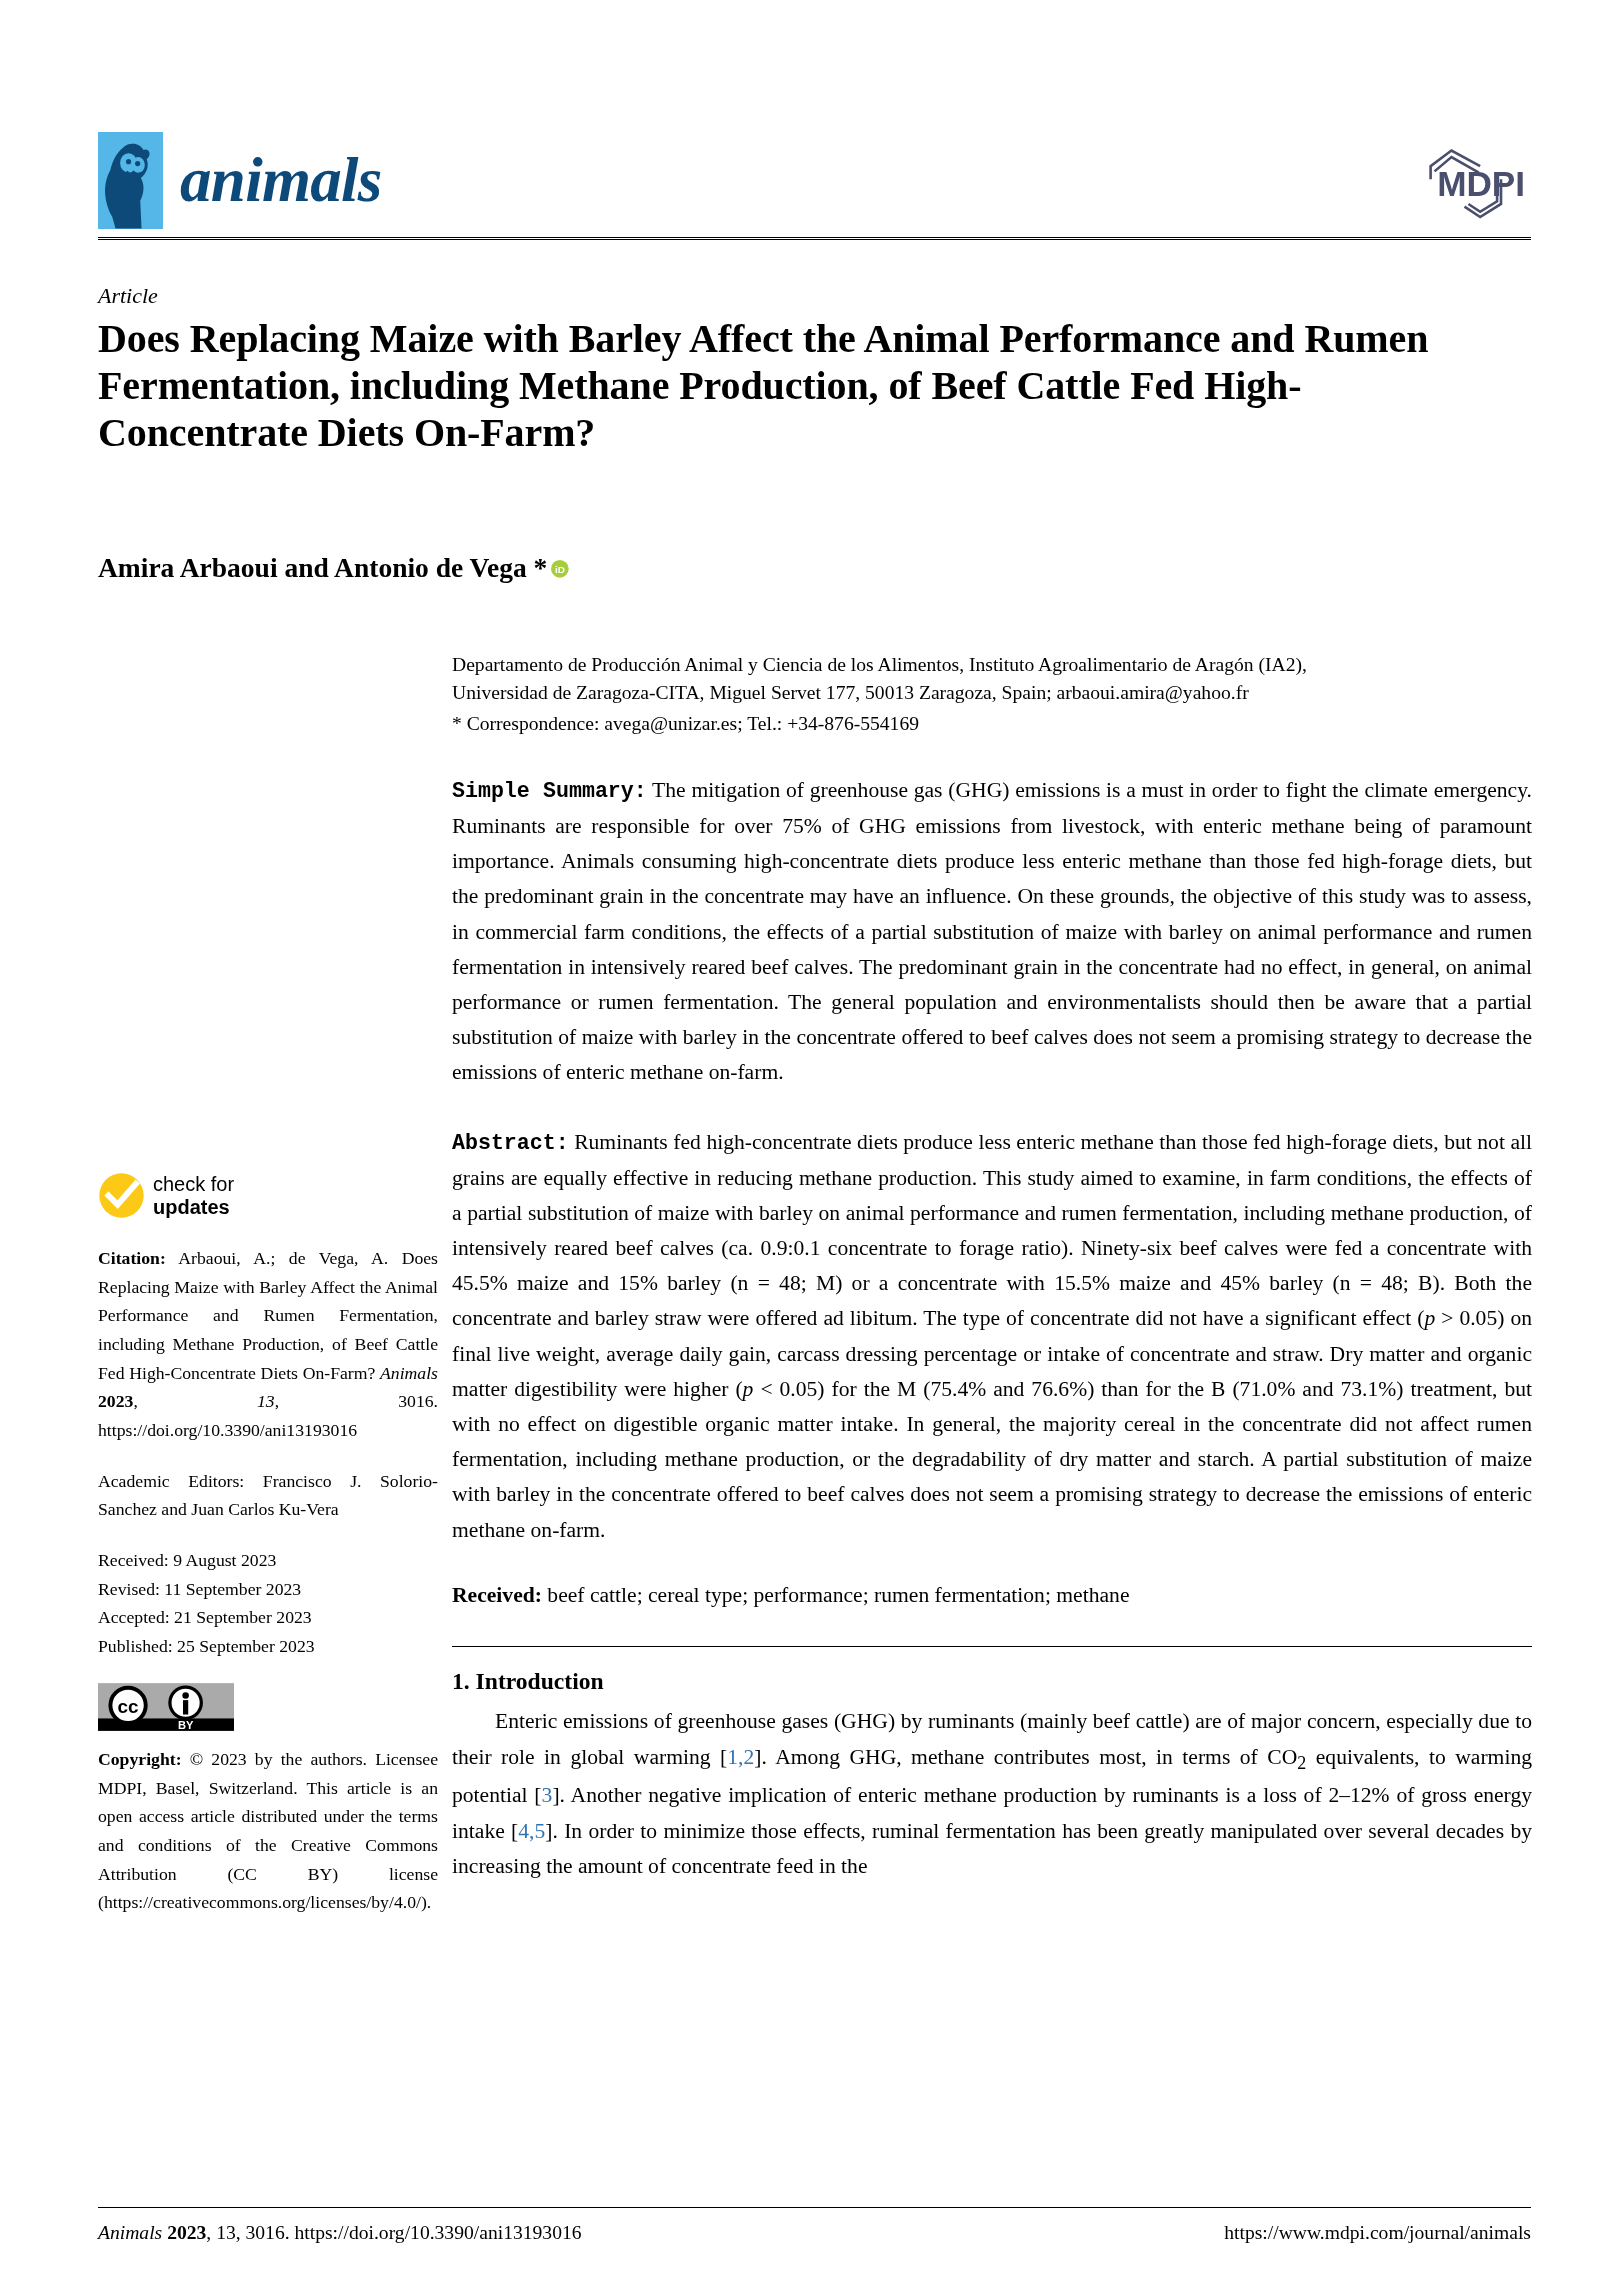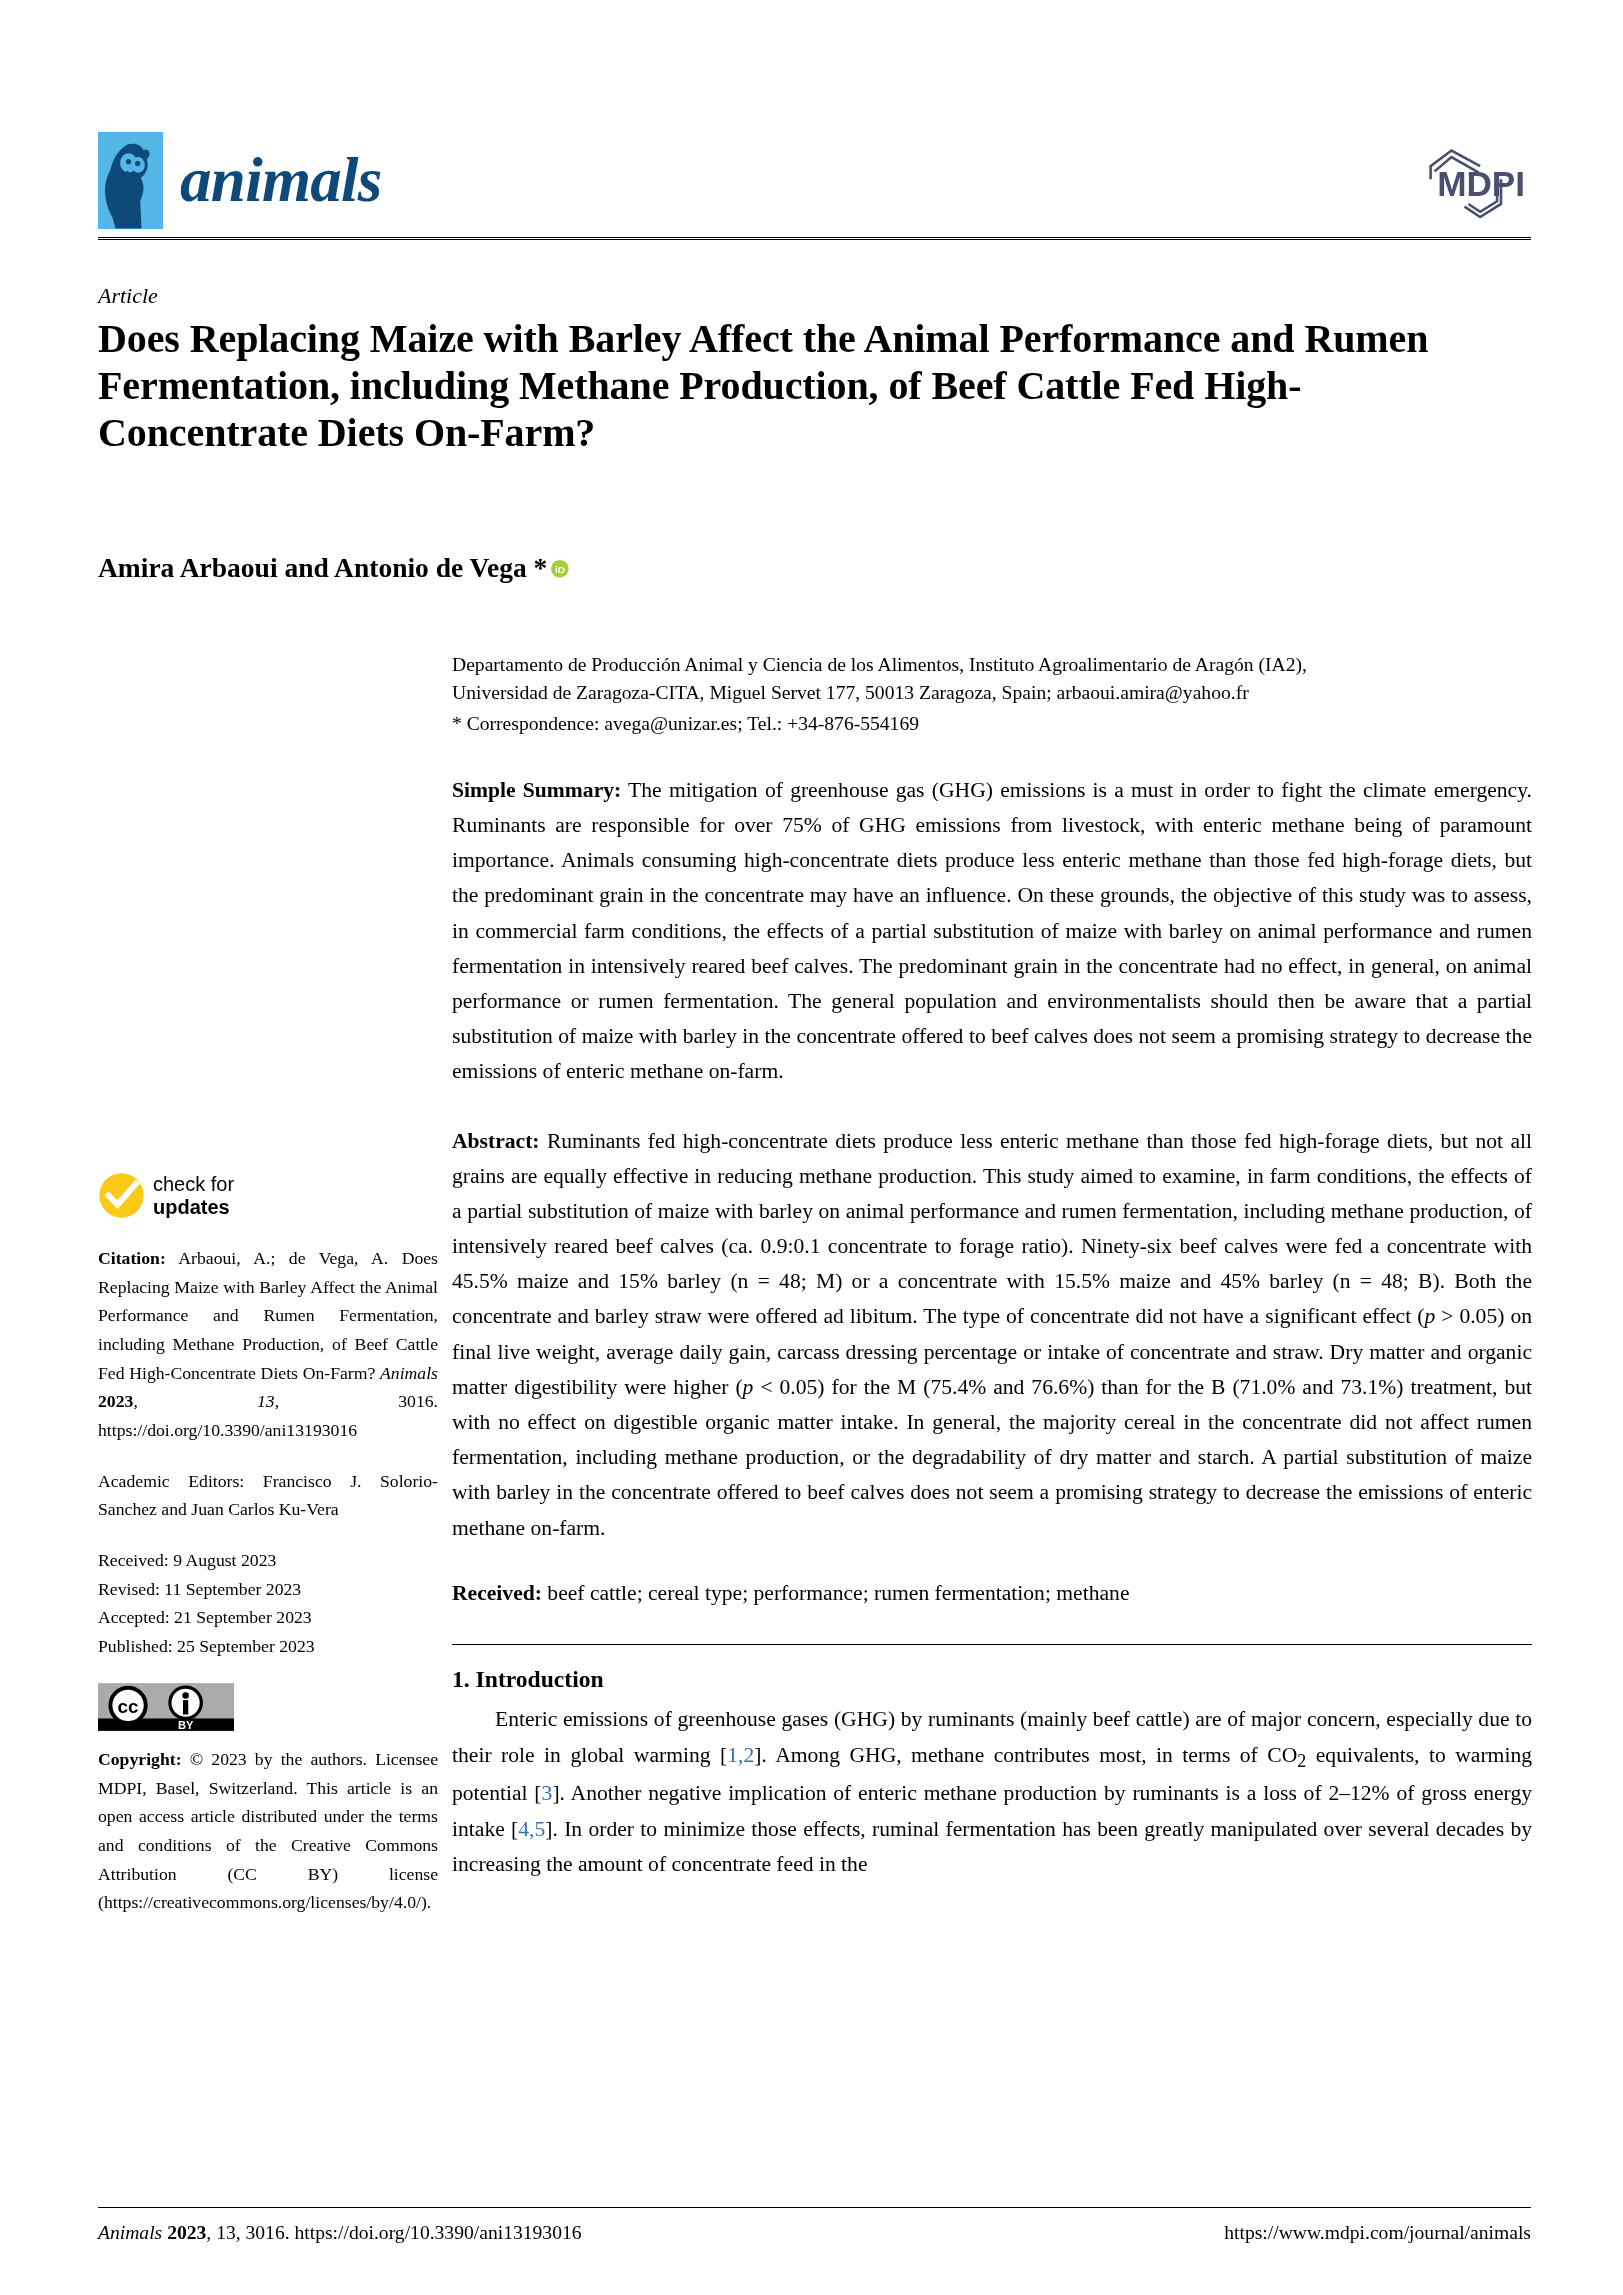--- a/index.html
+++ b/index.html
@@ -156,21 +156,21 @@
     margin-top: 2.6px;
     text-indent: -17px;
     padding-left: 17px;
   }
   .para {
     font-size: 21.6px;
     line-height: 1.63;
     text-align: justify;
     margin-top: 34px;
   }
-  .para b { font-weight: bold; }
+  .para b { font-weight: bold; font-family: Liberation Mono, monospace; }
   .para i { font-style: italic; }
   .keywords {
     font-size: 21.6px;
     line-height: 1.6;
     margin-top: 30px;
   }
   .section-rule {
     border-top: 1px solid #000;
     margin-top: 34px;
     width: 100%;

